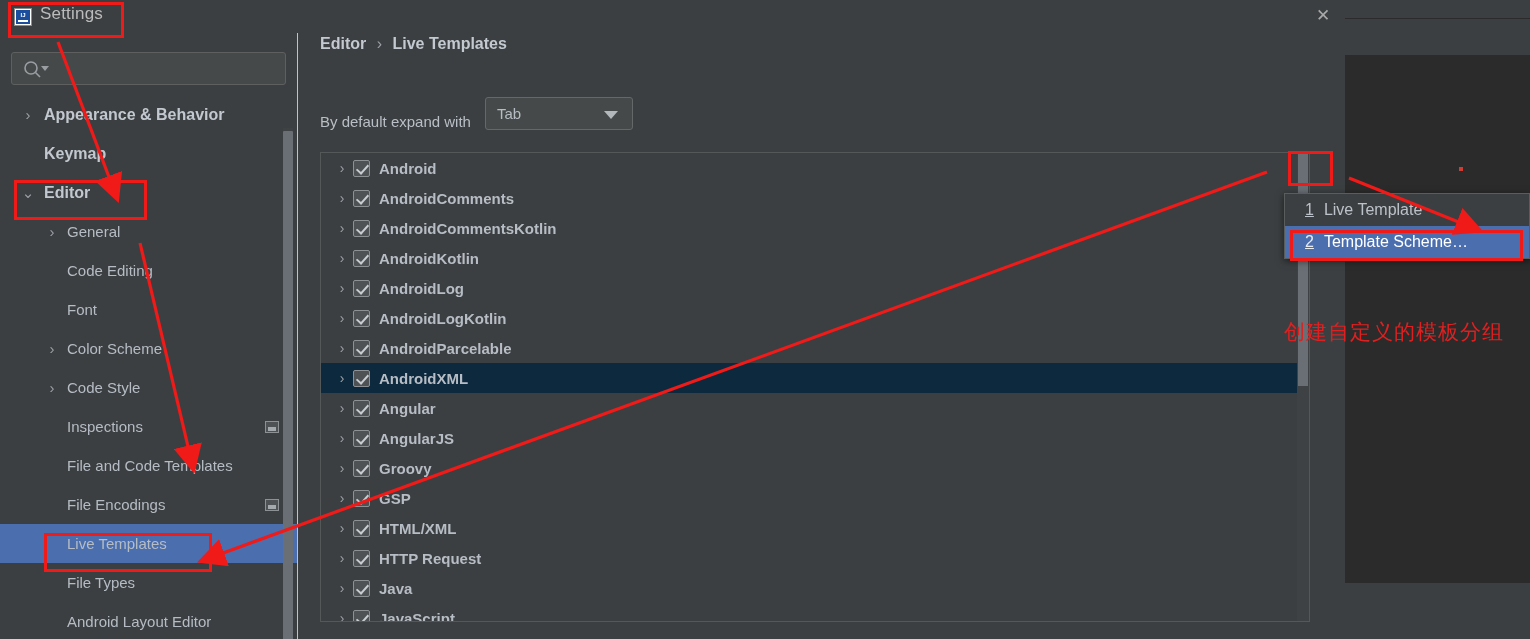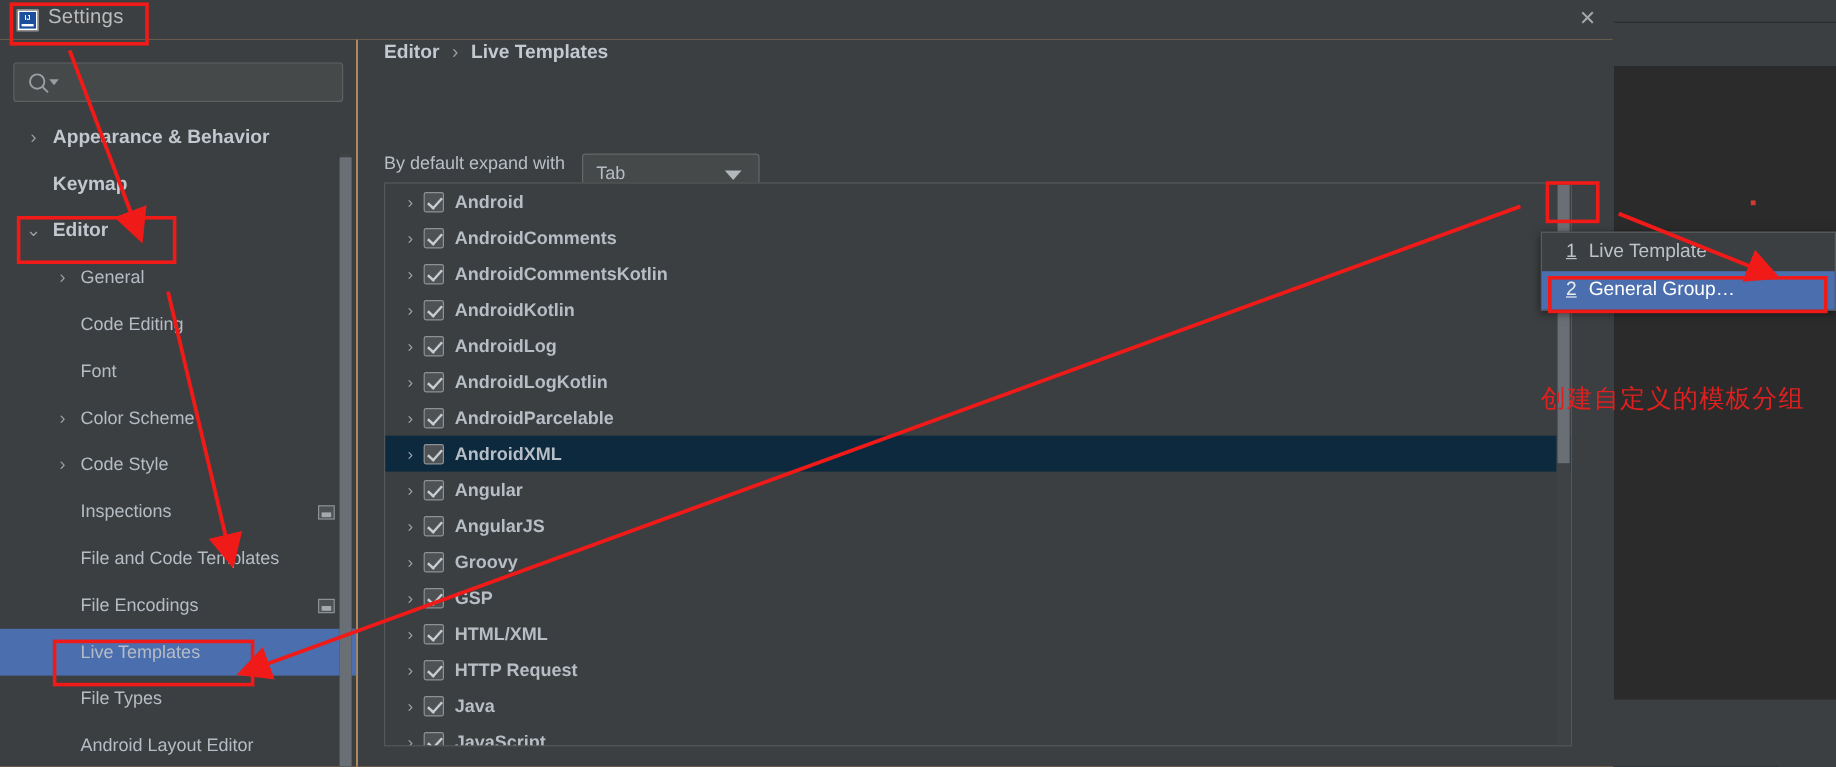--- a/index.html
+++ b/index.html
@@ -22,21 +22,21 @@
   .bg-strip-b { position:absolute; left:1345px; top:19px; width:185px; height:36px; background:#3c3f41; }
   .bg-editor  { position:absolute; left:1345px; top:56px; width:185px; height:527px; background:#2b2b2b; }
   .bg-status  { position:absolute; left:1345px; top:583px; width:185px; height:56px; background:#3c3f41; }
   .bg-gutter  { position:absolute; left:1330px; top:0; width:15px; height:639px; background:#3c3f41; }
   .bg-dot     { position:absolute; left:1459px; top:167px; width:4px; height:4px; background:#d23b32; }
 
   
   .dialog {
     position:absolute; left:0; top:0;
     width:1345px; height:639px;
-    background:#fdba74;
+    background:#c4b5fd;
     border-right:1px solid #2b2b2b;
   }
   .titlebar {
     position:absolute; left:0; top:0; width:1345px; height:33px;
     background:#3c3f41;
   }
   .title-ij {
     position:absolute; left:14px; top:8px; width:18px; height:18px;
     background:#ffffff; border:1px solid #8c8c8c;
     display:flex; align-items:center; justify-content:center;
@@ -106,21 +106,21 @@
   .main {
     position:absolute; left:298px; top:33px;
     width:1047px; height:606px; background:#3c3f41;
   }
   .breadcrumb {
     position:absolute; left:22px; top:2px;
     font-size:16px; font-weight:bold; color:#c3c9d0;
   }
   .breadcrumb .sep { color:#9a9fa5; font-weight:normal; margin:0 6px; }
 
-  .expand-row { position:absolute; left:22px; top:64px; display:flex; align-items:flex-start;margin-top:31px; }
+  .expand-row { position:absolute; left:22px; top:64px; display:flex; align-items:flex-end; }
   .expand-label { font-size:15px; color:#b9bfc6; margin-right:14px; }
   .combo {
     position:relative; width:148px; height:33px;
     background:#45494a; border:1px solid #646868; border-radius:3px;
     display:flex; align-items:center; cursor:pointer;
   }
   .combo-value { margin-left:11px; font-size:15px; color:#b6bcc3; }
   .combo-arrow {
     position:absolute; right:14px; top:13px;
     width:0; height:0; border-left:7px solid transparent;
@@ -389,21 +389,21 @@
     </div>
   </div>
 
   <div class="popup" id="popup-menu">
       <div class="popup-item">
         <span class="popup-mnemonic">1</span>
         <span>Live Template</span>
       </div>
       <div class="popup-item selected">
         <span class="popup-mnemonic">2</span>
-        <span>General Group…</span>
+        <span>Template Scheme…</span>
       </div>
     </div>
 
   <div class="abox" style="left:8px;  top:2px;   width:116px; height:36px;"></div>
   <div class="abox" style="left:14px; top:180px; width:133px; height:40px;"></div>
   <div class="abox" style="left:44px; top:533px; width:168px; height:39px;"></div>
   <div class="abox" style="left:1288px;top:151px;width:45px;  height:35px;"></div>
   <div class="abox" style="left:1290px;top:230px;width:233px; height:31px;"></div>
 
   <div class="anno-cn">创建自定义的模板分组</div>

